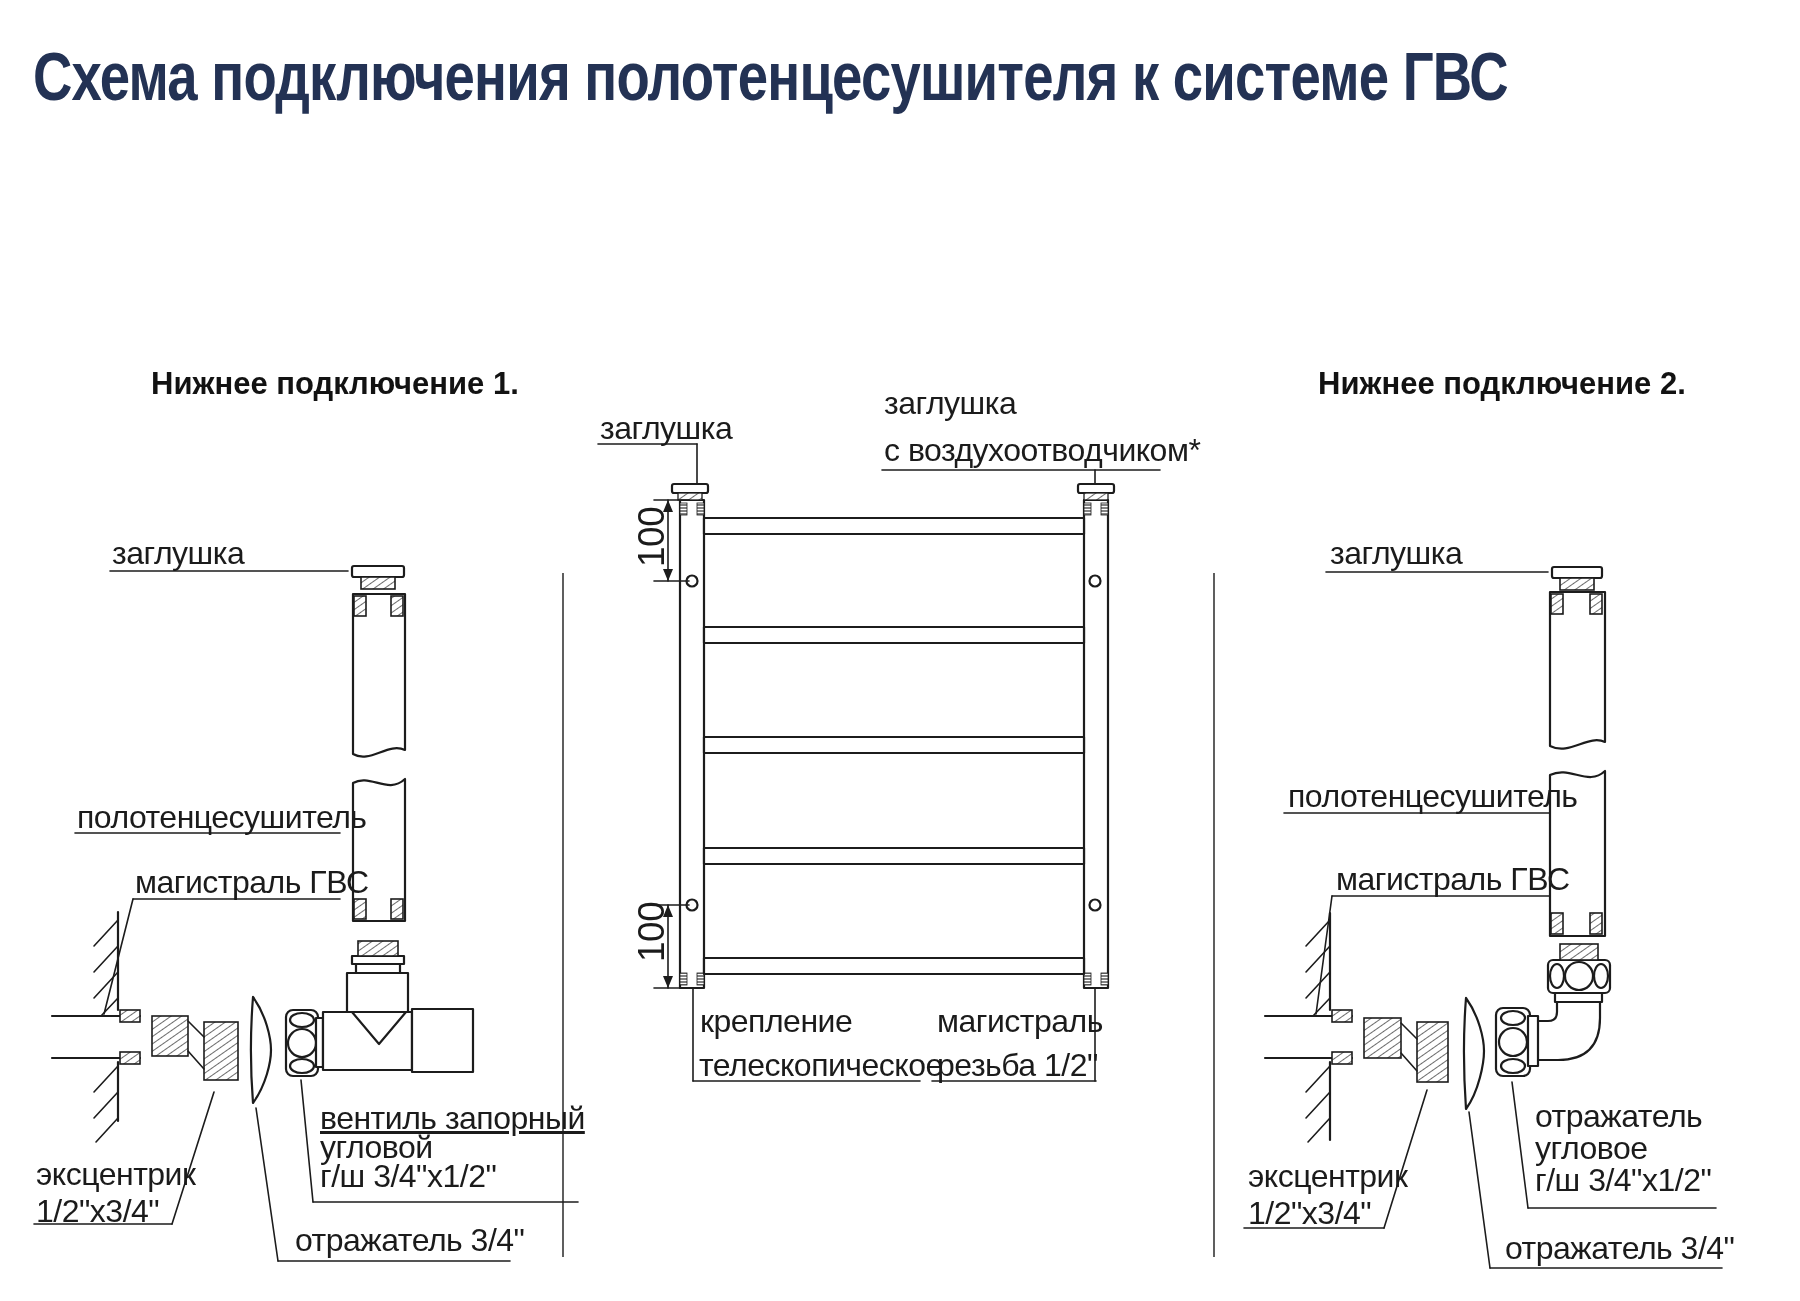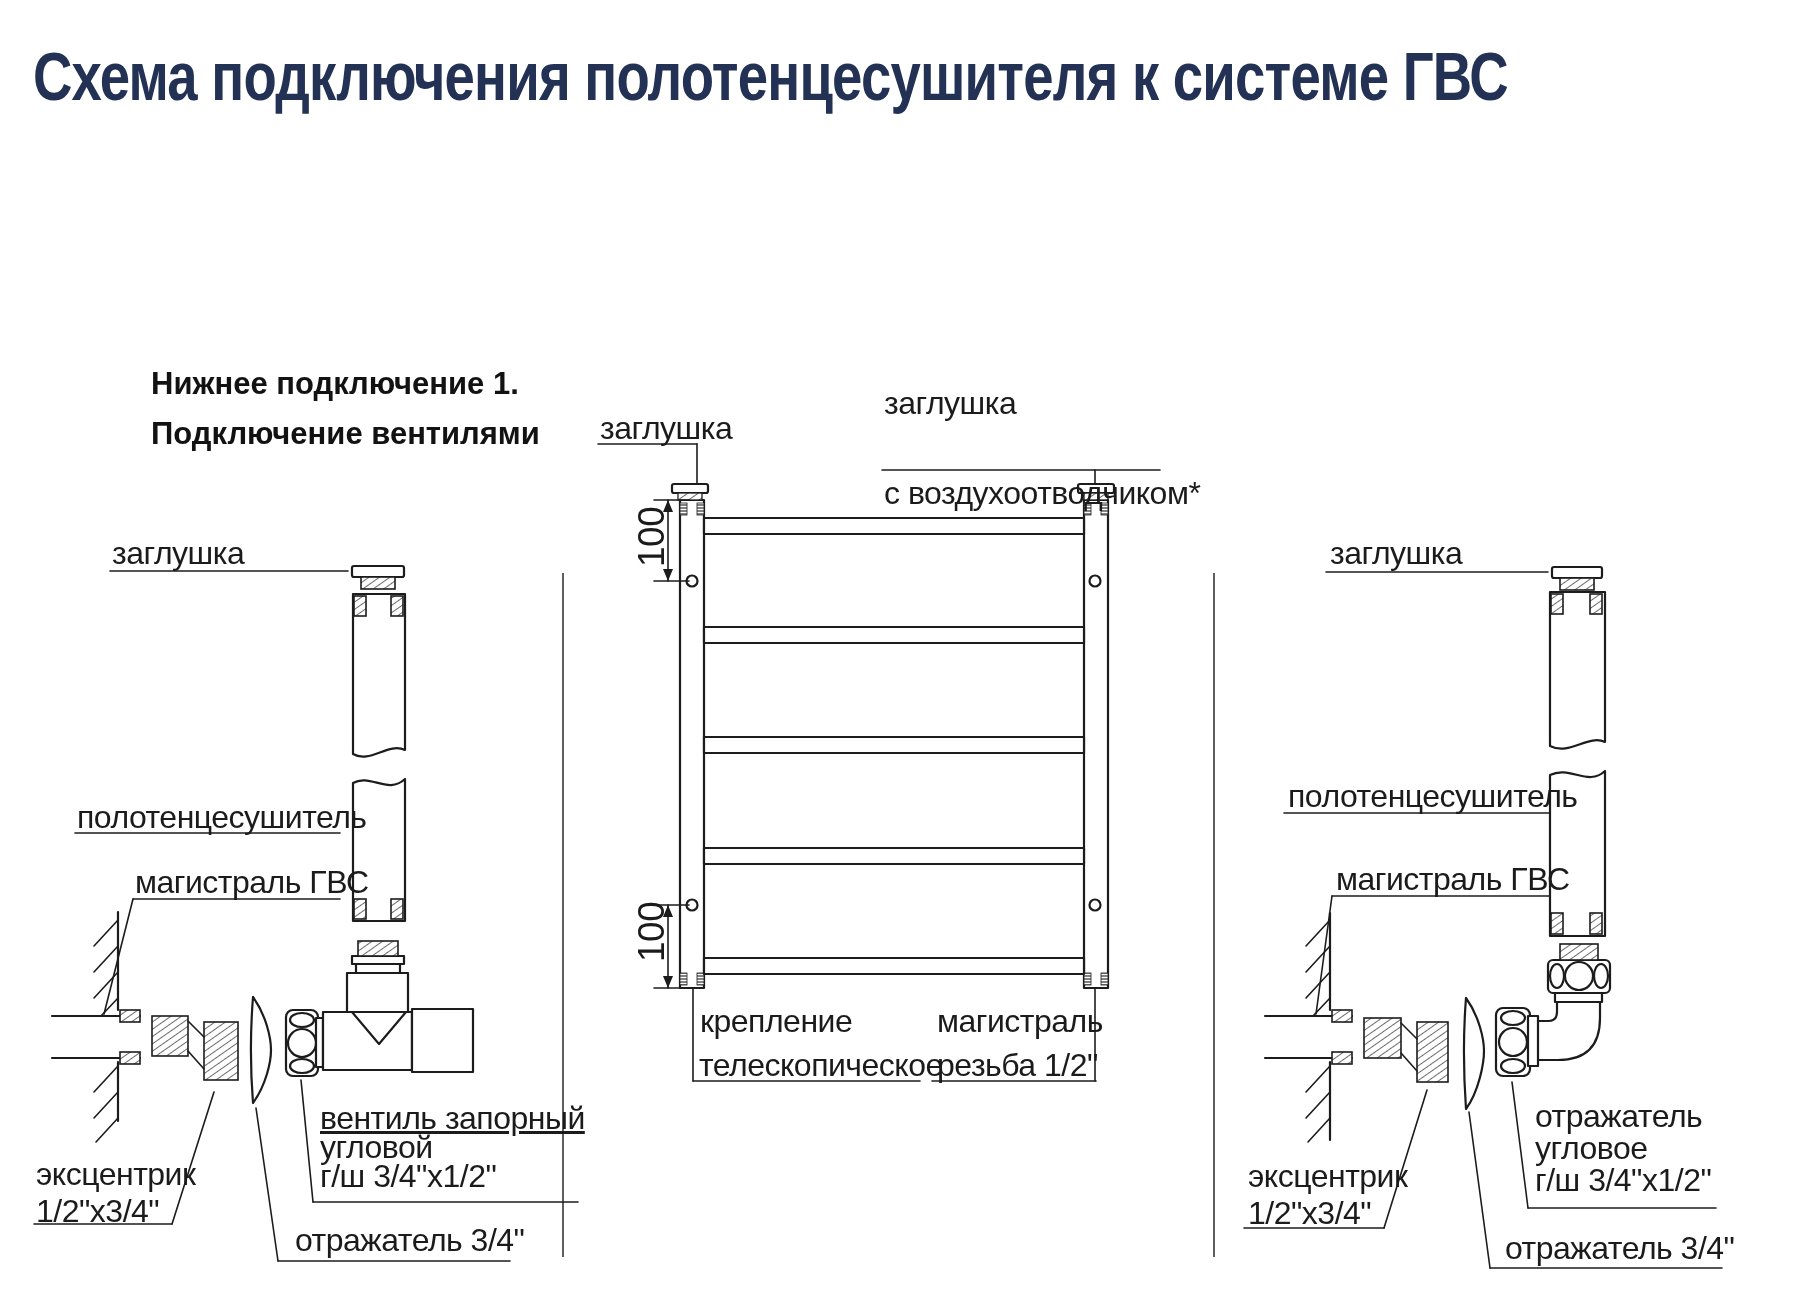--- a/index.html
+++ b/index.html
@@ -265,36 +265,36 @@
       <g>
         <rect class="lnw" x="1552" y="567" width="50" height="11" rx="2"></rect>
         <rect class="thr" x="1560" y="578" width="34" height="12"></rect>
       </g>
     </g>
   </svg>
 
   <div id="page-title">Схема подключения полотенцесушителя к системе ГВС</div>
 
   <div class="hdr" style="left:151px; top:368px;">Нижнее подключение 1.</div>
-  <div class="hdr" style="left:151px; top:418px;">Подключение вентилями</div>
-
+
+  <div class="hdr" style="left:1318px; top:368px;">Нижнее подключение 2.</div>
 
   <div class="lbl" style="left:112px; top:537px;">заглушка</div>
   <div class="lbl" style="left:77px;  top:801px;">полотенцесушитель</div>
   <div class="lbl" style="left:135px; top:866px;">магистраль ГВС</div>
   <div class="lbl" style="left:36px;  top:1158px;">эксцентрик</div>
   <div class="lbl" style="left:36px;  top:1195px;">1/2"x3/4"</div>
   <div class="lbl" style="left:320px; top:1102px;text-decoration:underline;">вентиль запорный</div>
   <div class="lbl" style="left:320px; top:1131px;">угловой</div>
   <div class="lbl" style="left:320px; top:1160px;">г/ш 3/4"x1/2"</div>
   <div class="lbl" style="left:295px; top:1224px;">отражатель 3/4"</div>
 
   <div class="lbl" style="left:600px; top:412px;">заглушка</div>
   <div class="lbl" style="left:884px; top:387px;">заглушка</div>
-  <div class="lbl" style="left:884px; top:434px;margin-top:43px;">с воздухоотводчиком*</div>
+  <div class="lbl" style="left:884px; top:434px;">с воздухоотводчиком*</div>
   <div class="lbl" style="left:700px; top:1005px;">крепление</div>
   <div class="lbl" style="left:699px; top:1049px;">телескопическое</div>
   <div class="lbl" style="left:937px; top:1005px;">магистраль</div>
   <div class="lbl" style="left:937px; top:1049px;">резьба 1/2"</div>
 
   <div class="lbl" style="left:1330px; top:537px;">заглушка</div>
   <div class="lbl" style="left:1288px; top:780px;">полотенцесушитель</div>
   <div class="lbl" style="left:1336px; top:863px;">магистраль ГВС</div>
   <div class="lbl" style="left:1248px; top:1160px;">эксцентрик</div>
   <div class="lbl" style="left:1248px; top:1197px;">1/2"x3/4"</div>

